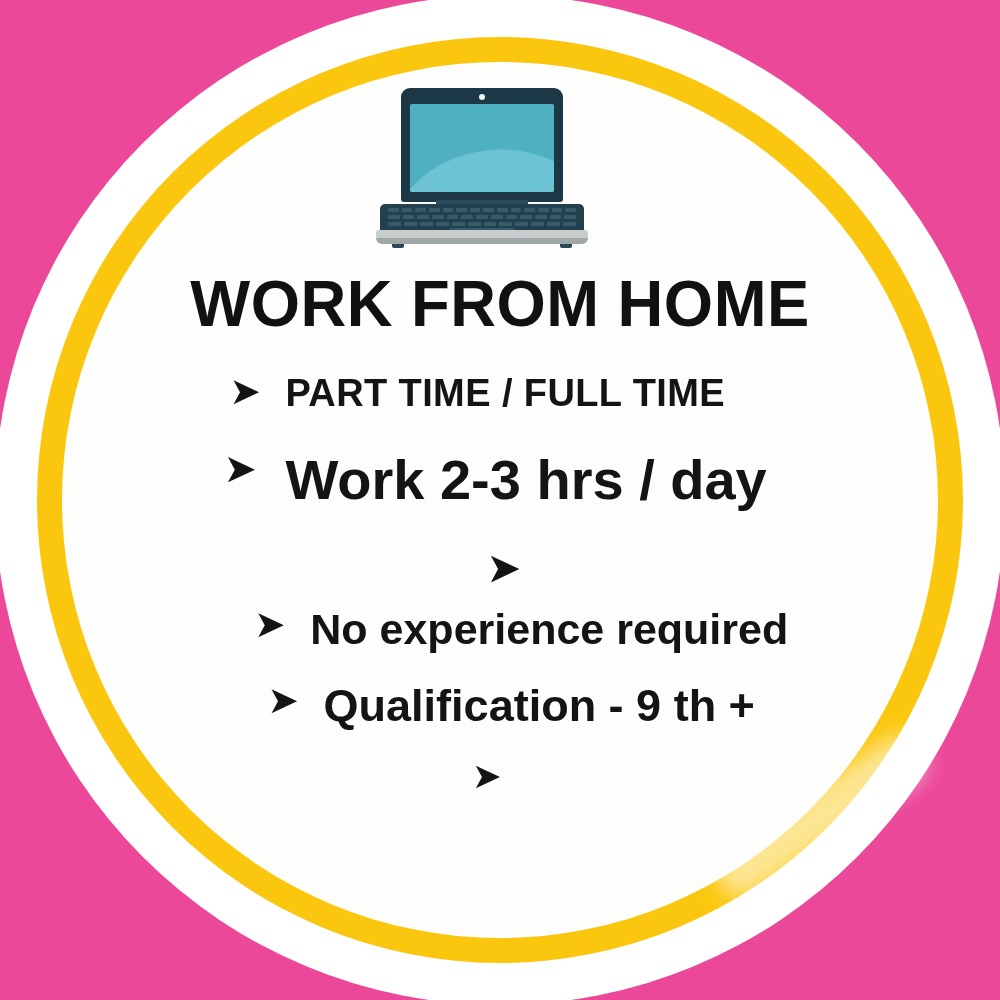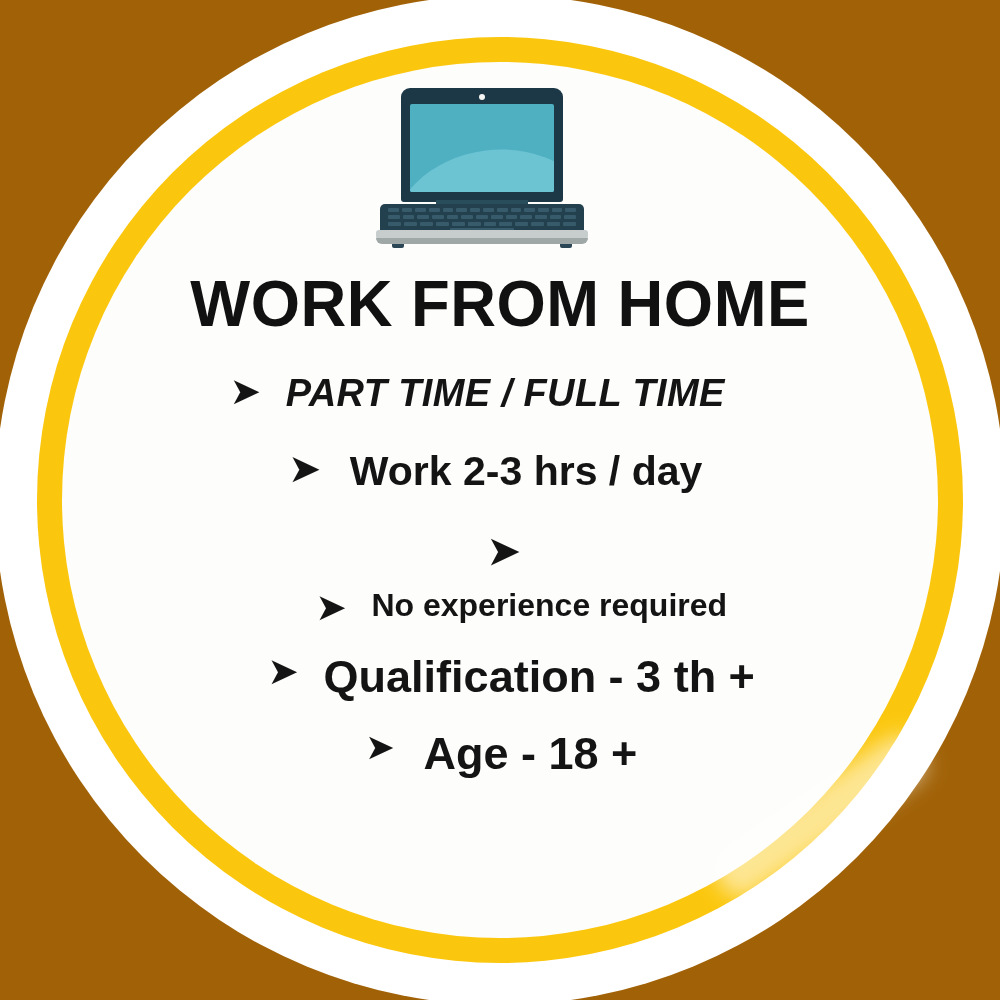--- a/index.html
+++ b/index.html
@@ -9,21 +9,21 @@
   }
   body {
     font-family: "Liberation Sans", sans-serif;
   }
 
   #poster {
     position: relative;
     width: 1000px;
     height: 1000px;
     overflow: hidden;
-    background: #a16207;
+    background: #ec4899;
   }
 
   
   .ring-outer-white {
     position: absolute;
     left: 50%;
     top: 50%;
     width: 1010px;
     height: 1010px;
     margin-left: -505px;
@@ -220,33 +220,33 @@
   .bullet-text {
     flex: 0 0 auto;
     white-space: pre-line;
     text-align: center;
     line-height: 1.12;
   }
 
   
   .row-1 { margin-top: 0px; }
   .row-1 .bullet-arrow { font-size: 34px; margin-right: 26px; }
-  .row-1 .bullet-text  { font-size: 38px; letter-spacing: 0.4px; font-style: italic; }
+  .row-1 .bullet-text  { font-size: 38px; letter-spacing: 0.4px; }
 
   .row-2 { margin-top: 34px; }
   .row-2 .bullet-arrow { font-size: 36px; margin-right: 30px; }
-  .row-2 .bullet-text  { font-size: 41px; }
+  .row-2 .bullet-text  { font-size: 56px; }
 
   .row-3 { margin-top: 32px; }
   .row-3 .bullet-arrow { font-size: 38px; margin-right: 28px; transform: translateY(6px); }
   .row-3 .bullet-text  { font-size: 47px; }
 
   .row-4 { margin-top: 24px; }
   .row-4 .bullet-arrow { font-size: 34px; margin-right: 26px; }
-  .row-4 .bullet-text  { font-size: 32px; }
+  .row-4 .bullet-text  { font-size: 43px; }
 
   .row-5 { margin-top: 28px; }
   .row-5 .bullet-arrow { font-size: 34px; margin-right: 26px; }
   .row-5 .bullet-text  { font-size: 45px; }
 
   .row-6 { margin-top: 26px; }
   .row-6 .bullet-arrow { font-size: 32px; margin-right: 30px; }
   .row-6 .bullet-text  { font-size: 45px; }
 
   
@@ -417,26 +417,25 @@
         <span class="bullet-arrow">➤</span>
       </div>
 
       <div class="bullet-row row-4">
         <span class="bullet-arrow">➤</span>
         <span class="bullet-text">No experience required</span>
       </div>
 
       <div class="bullet-row row-5">
         <span class="bullet-arrow">➤</span>
-        <span class="bullet-text">Qualification - 3 th +</span>
+        <span class="bullet-text">Qualification - 9 th +</span>
       </div>
 
       <div class="bullet-row row-6">
         <span class="bullet-arrow">➤</span>
-        <span class="bullet-text">Age - 18 +</span>
       </div>
 
     </div>
 
     <div class="streak"></div>
 
   </div>
 </div>
 
 </body></html>

